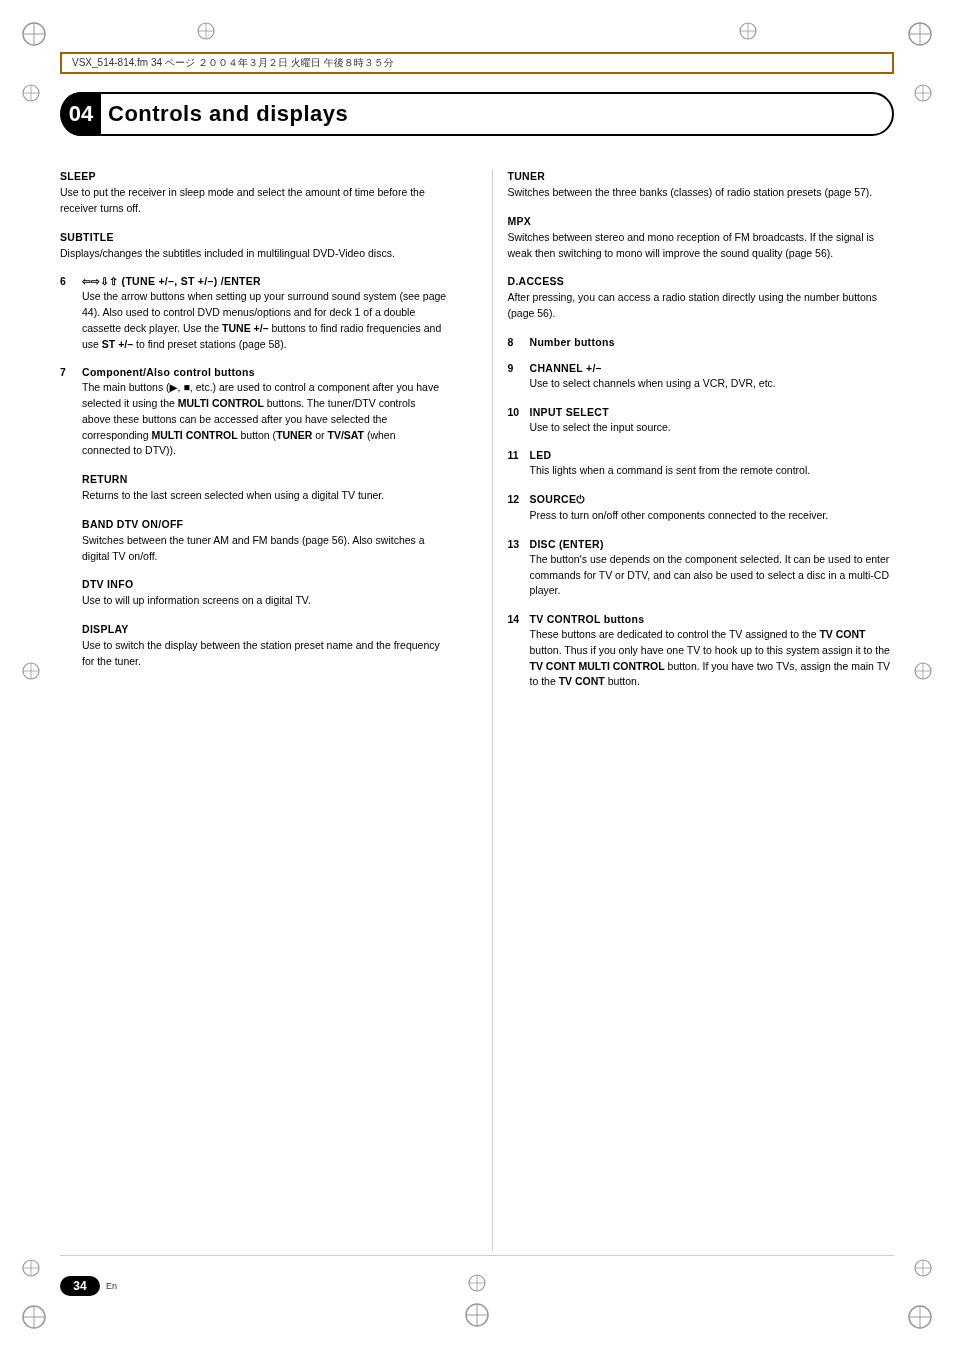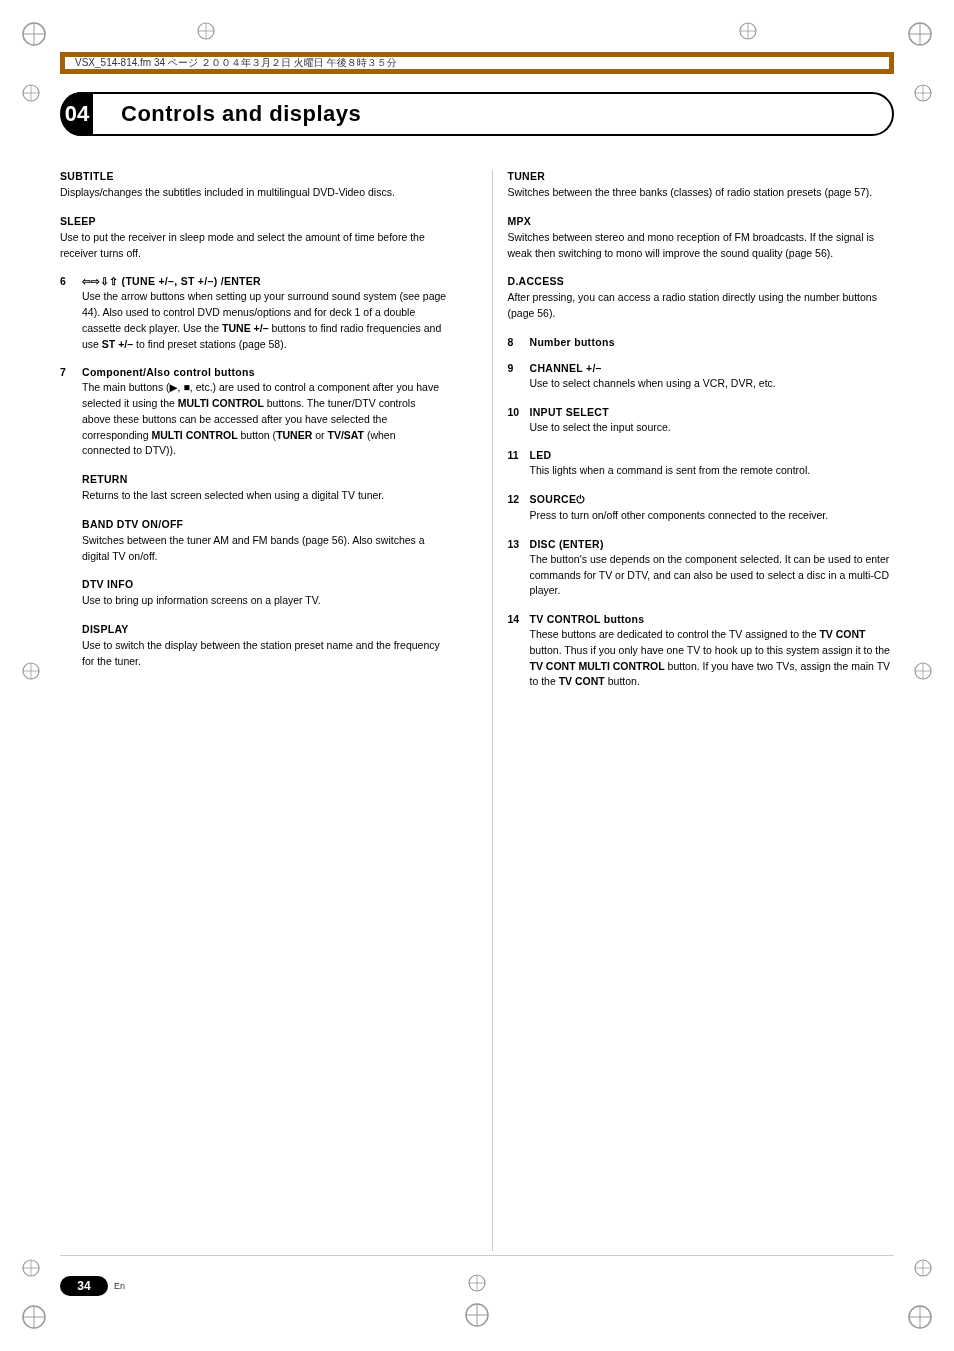--- a/index.html
+++ b/index.html
@@ -13,21 +13,21 @@
       position: relative;
     }
 
     
     .file-info-bar {
       position: absolute;
       top: 52px;
       left: 60px;
       right: 60px;
       height: 22px;
-      border: 5px solid #a16207;
+      border: 2px solid #a16207;
       display: flex;
       align-items: center;
       padding: 0 10px;
       font-size: 10px;
       color: #333;
     }
 
     
     .corner-mark {
       position: absolute;
@@ -51,35 +51,35 @@
       right: 60px;
       height: 44px;
       display: flex;
       align-items: center;
       border: 2px solid #000;
       border-radius: 22px;
     }
     .chapter-number-box {
       background: #000;
       color: #fff;
-      width: 32px;
+      width: 40px;
       height: 44px;
       display: flex;
       align-items: center;
       justify-content: center;
       font-size: 22px;
       font-weight: bold;
       border-radius: 20px 0 0 20px;
       margin-left: -1px;
       text-align: center;
     }
     .chapter-title {
       font-size: 22px;
       font-weight: bold;
-      padding-left: 28px;
+      padding-left: 7px;
       letter-spacing: 0.5px;
     }
 
     
     .content-area {
       position: absolute;
       top: 170px;
       left: 60px;
       right: 60px;
       bottom: 100px;
@@ -149,21 +149,21 @@
       bottom: 55px;
       left: 60px;
       display: flex;
       align-items: center;
       gap: 6px;
     }
 
     .page-number-box {
       background: #000;
       color: #fff;
-      width: 48px;
+      width: 40px;
       height: 20px;
       display: flex;
       align-items: center;
       justify-content: center;
       font-size: 12px;
       font-weight: bold;
       border-radius: 10px;
     }
 
     .page-lang {
@@ -294,27 +294,27 @@
 <div class="chapter-header">
   <div class="chapter-number-box">04</div>
   <div class="chapter-title">Controls and displays</div>
 </div>
 
 <div class="content-area">
 
   <div class="left-column">
 
     <div class="section">
+      <div class="section-title">SLEEP</div>
+      <div class="section-body">Use to put the receiver in sleep mode and select the amount of time before the receiver turns off.</div>
+    </div>
+
+    <div class="section">
       <div class="section-title">SUBTITLE</div>
       <div class="section-body">Displays/changes the subtitles included in multilingual DVD-Video discs.</div>
-    </div>
-
-    <div class="section">
-      <div class="section-title">SLEEP</div>
-      <div class="section-body">Use to put the receiver in sleep mode and select the amount of time before the receiver turns off.</div>
     </div>
 
     <div class="numbered-section">
       <div class="num">6</div>
       <div class="content-block">
         <div class="section-title">⇦⇨⇩⇧ <strong>(TUNE +/–, ST +/–) /ENTER</strong></div>
         <div class="section-body">Use the arrow buttons when setting up your surround sound system (see page 44). Also used to control DVD menus/options and for deck 1 of a double cassette deck player. Use the <strong>TUNE +/–</strong> buttons to find radio frequencies and use <strong>ST +/–</strong> to find preset stations (page 58).</div>
       </div>
     </div>
 
@@ -331,21 +331,21 @@
       <div class="section-body">Returns to the last screen selected when using a digital TV tuner.</div>
     </div>
 
     <div class="section" style="margin-left:22px;">
       <div class="section-title">BAND DTV ON/OFF</div>
       <div class="section-body">Switches between the tuner AM and FM bands (page 56). Also switches a digital TV on/off.</div>
     </div>
 
     <div class="section" style="margin-left:22px;">
       <div class="section-title">DTV INFO</div>
-      <div class="section-body">Use to bring up information screens on a player TV.</div>
+      <div class="section-body">Use to will up information screens on a digital TV.</div>
     </div>
 
     <div class="section" style="margin-left:22px;">
       <div class="section-title">DISPLAY</div>
       <div class="section-body">Use to switch the display between the station preset name and the frequency for the tuner.</div>
     </div>
 
   </div>
 
   <div class="right-column">

